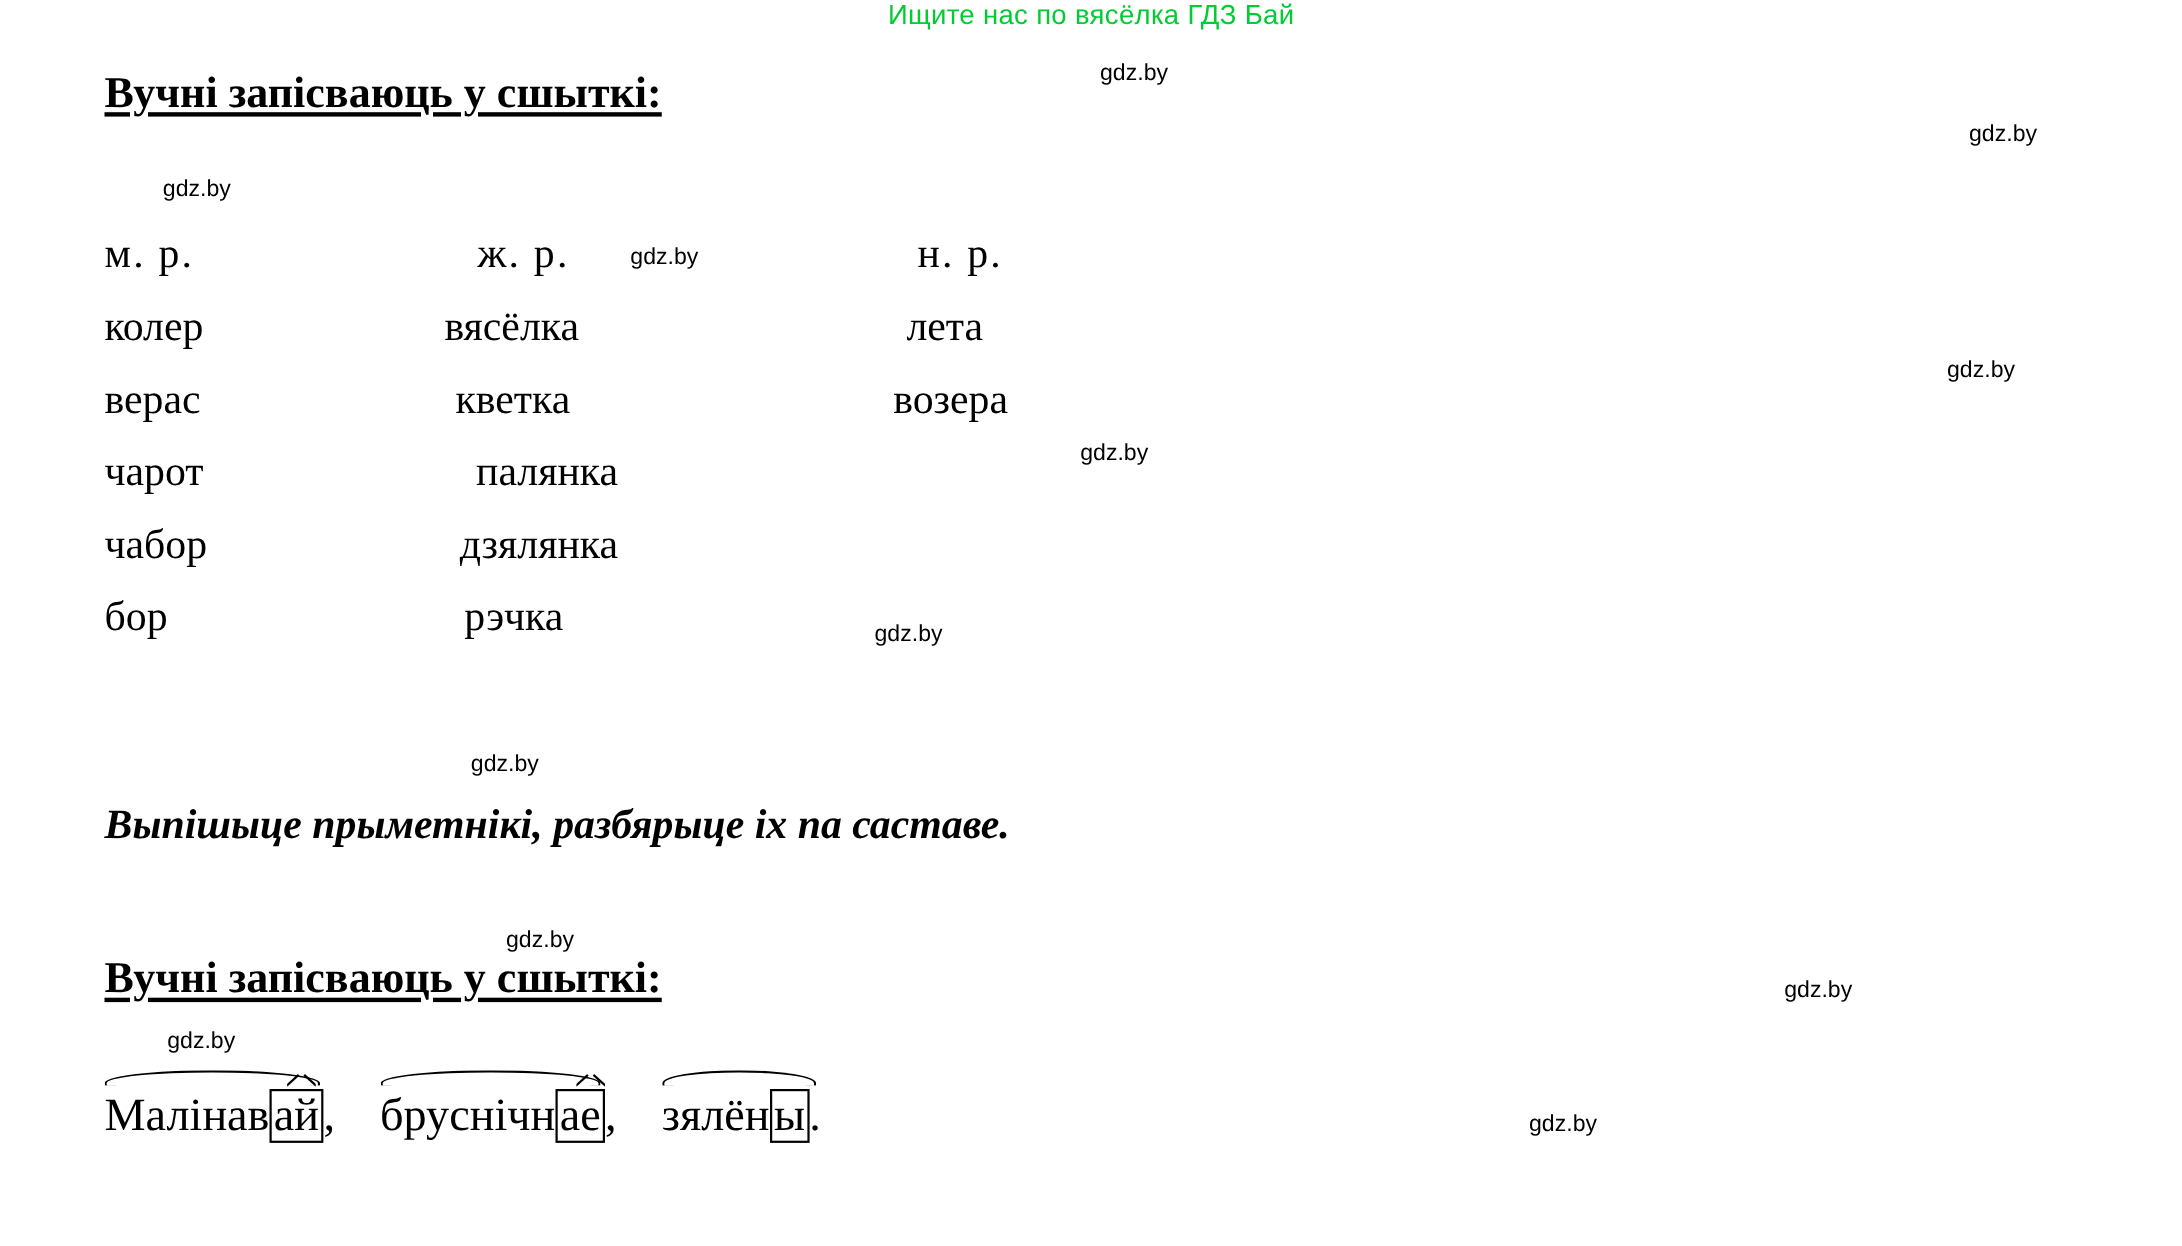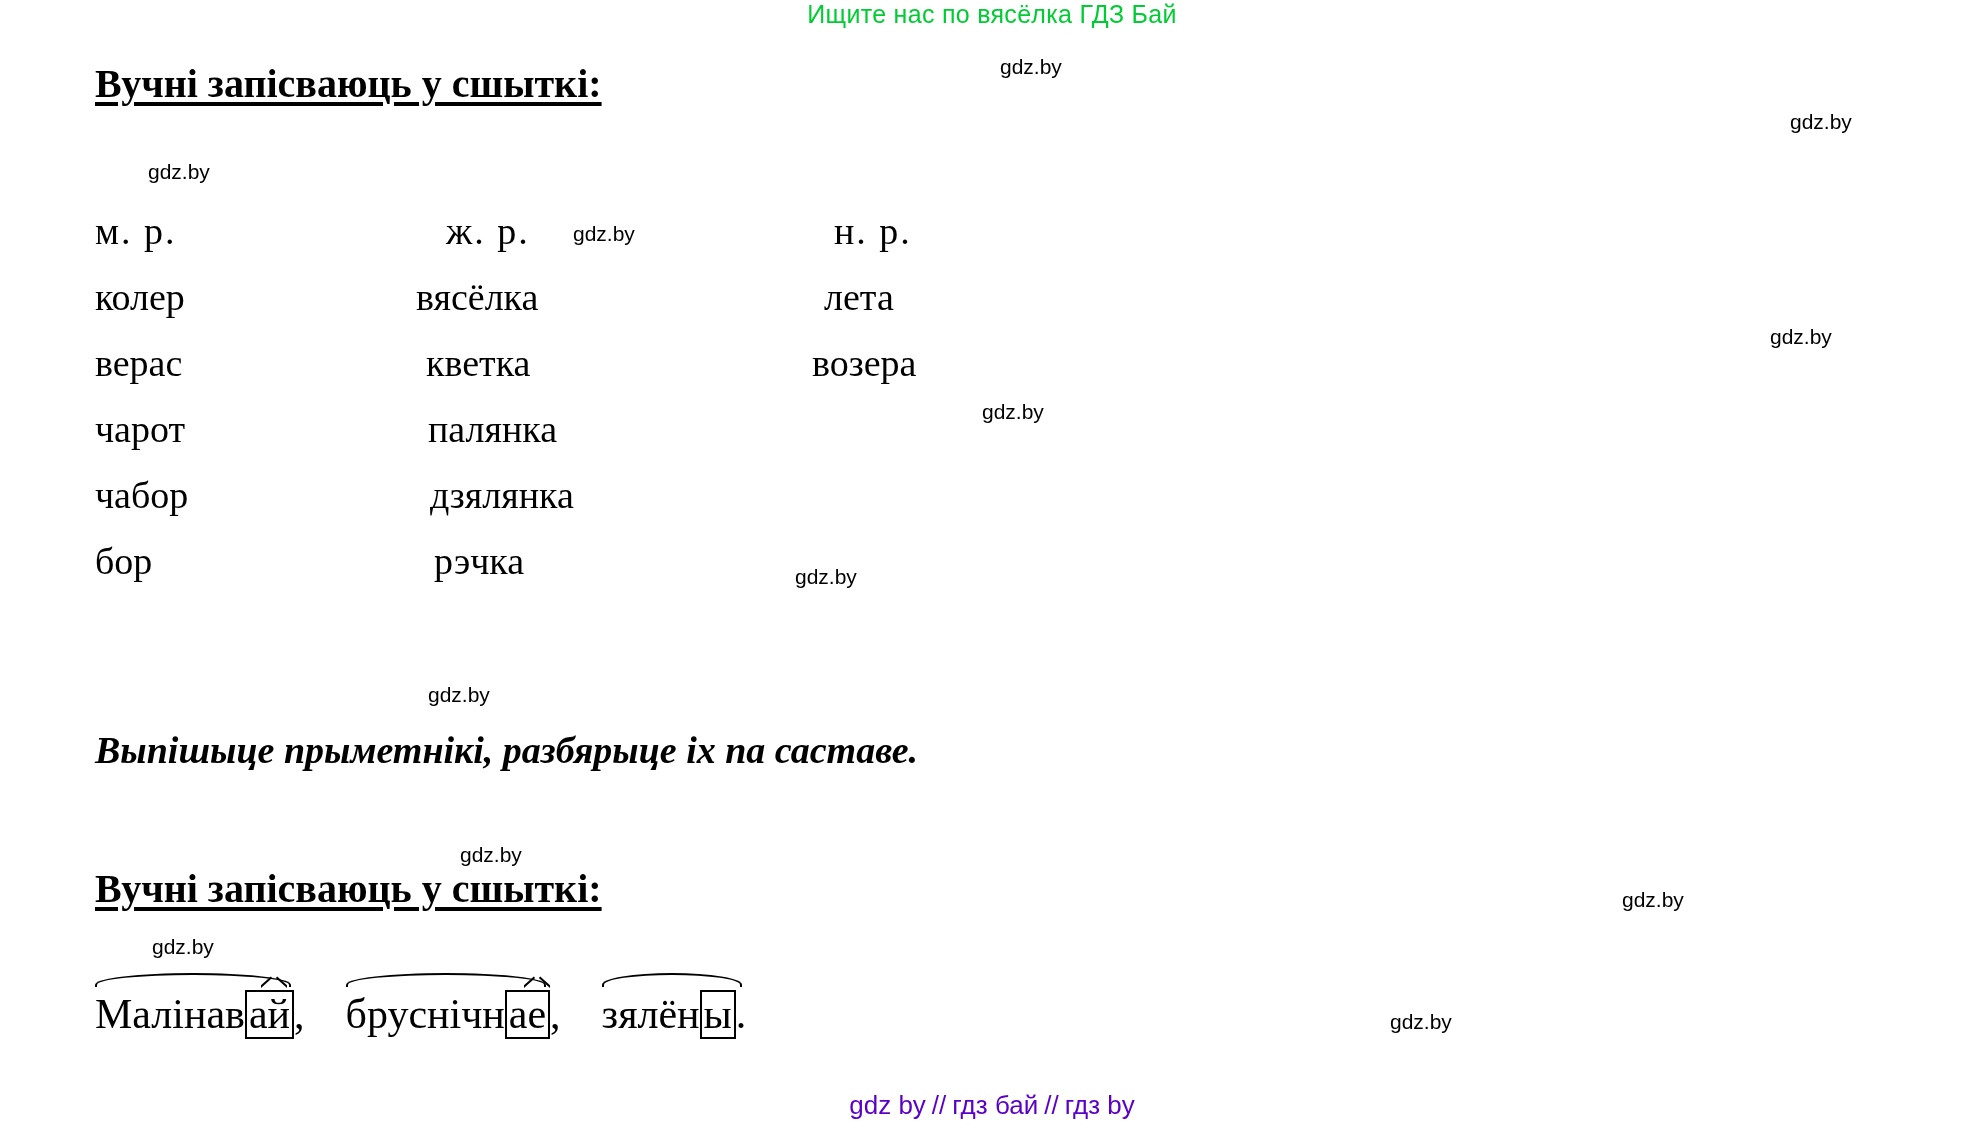--- a/index.html
+++ b/index.html
@@ -153,25 +153,25 @@
 
   <div class="col" style="left:95px; top:198px;">
     <div class="cell hdr">м. р.</div>
     <div class="cell">колер</div>
     <div class="cell">верас</div>
     <div class="cell">чарот</div>
     <div class="cell">чабор</div>
     <div class="cell">бор</div>
   </div>
 
-  <div class="col" style="left:404px; top:198px;margin-left:12px;">
+  <div class="col" style="left:404px; top:198px;">
     <div class="cell hdr" style="padding-left:30px;">ж.  р.</div>
     <div class="cell">вясёлка</div>
     <div class="cell" style="padding-left:10px;">кветка</div>
-    <div class="cell" style="padding-left:12px;">палянка</div>
+    <div class="cell" style="padding-left:12px;text-align:right;">палянка</div>
     <div class="cell" style="padding-left:14px;">дзялянка</div>
     <div class="cell" style="padding-left:18px;">рэчка</div>
   </div>
 
   <div class="col" style="left:812px; top:198px;">
     <div class="cell hdr" style="padding-left:22px;">н. р.</div>
     <div class="cell" style="padding-left:12px;">лета</div>
     <div class="cell">возера</div>
   </div>
 
@@ -180,17 +180,14 @@
   <div class="heading" style="left:95px; top:865px;">Вучні запісваюць у сшыткі:</div>
 
   <div class="analysis" style="left:95px; top:990px;">
     <span class="morph"><span class="root-arc" style="width:196px;"></span><span class="caret-shape" style="left:166px;"></span><span>Малінав</span><span class="ending-box">ай</span></span><span>,</span>
     <span style="display:inline-block; width:20px;"></span>
     <span class="morph"><span class="root-arc" style="width:200px;"></span><span class="caret-shape" style="left:178px;"></span><span>бруснічн</span><span class="ending-box">ае</span></span><span>,</span>
     <span style="display:inline-block; width:20px;"></span>
     <span class="morph"><span class="root-arc" style="width:140px;"></span><span>зялён</span><span class="ending-box">ы</span></span><span>.</span>
   </div>
 
-  <div class="bottom-links" style="top:1090px;">
-    <span>gdz by</span><span class="sep">//</span><span>гдз бай</span><span class="sep">//</span><span>гдз by</span>
-  </div>
 
 </div>
 
 </body></html>

